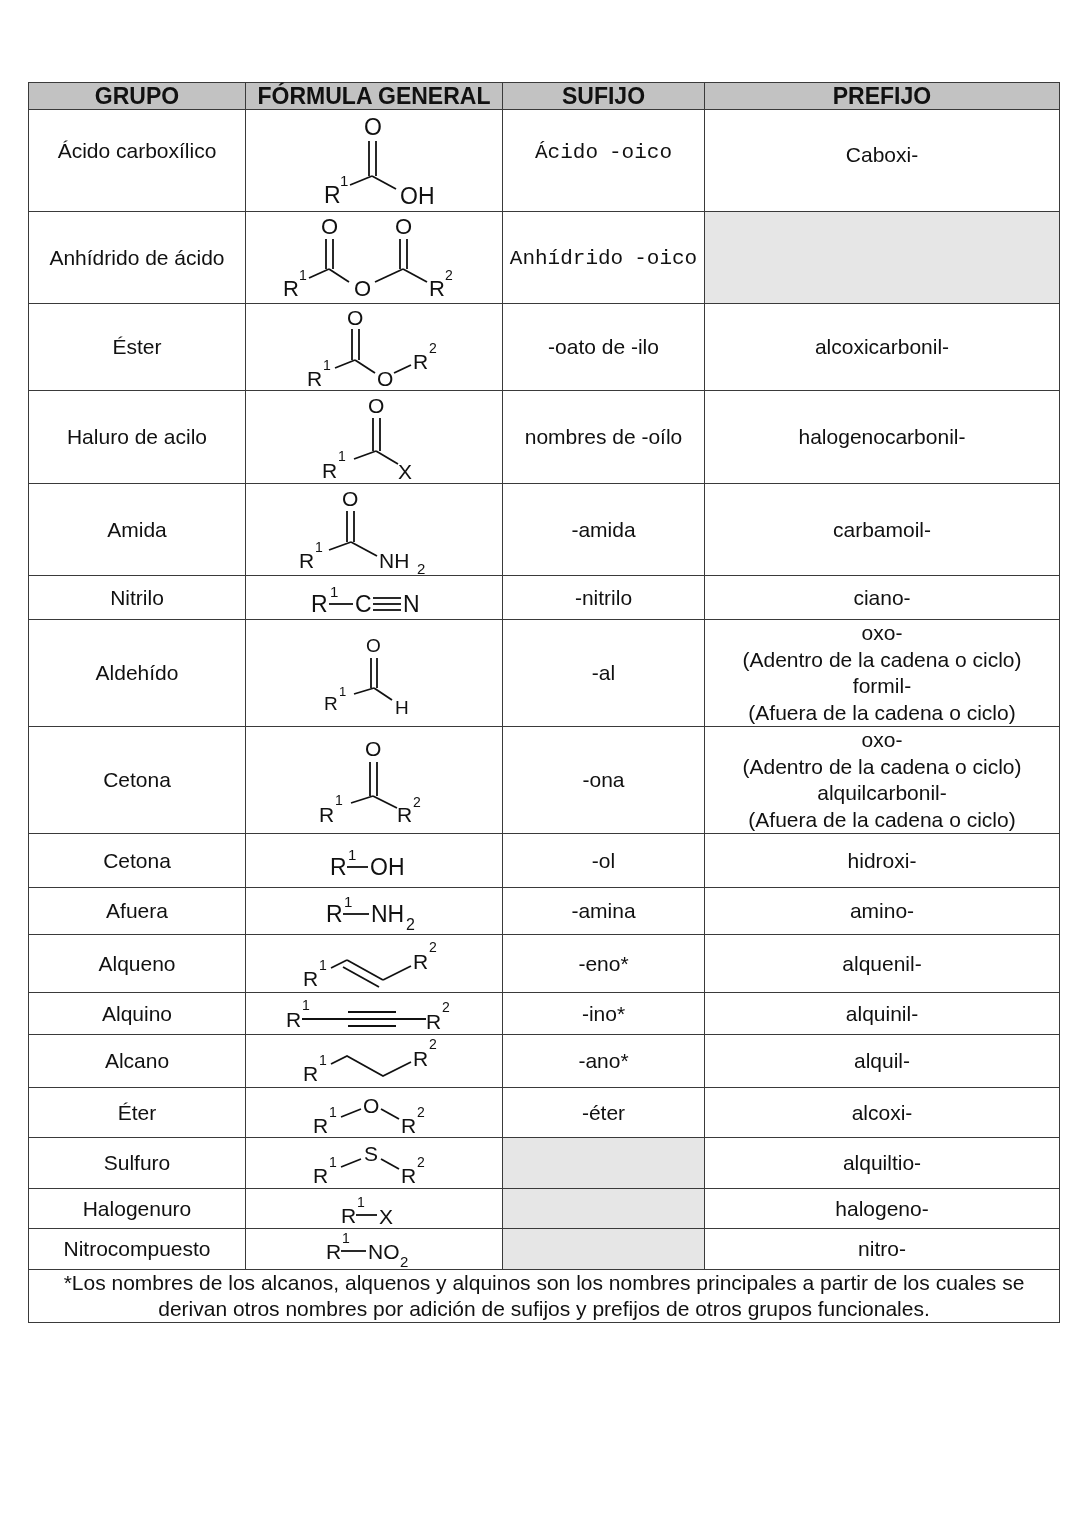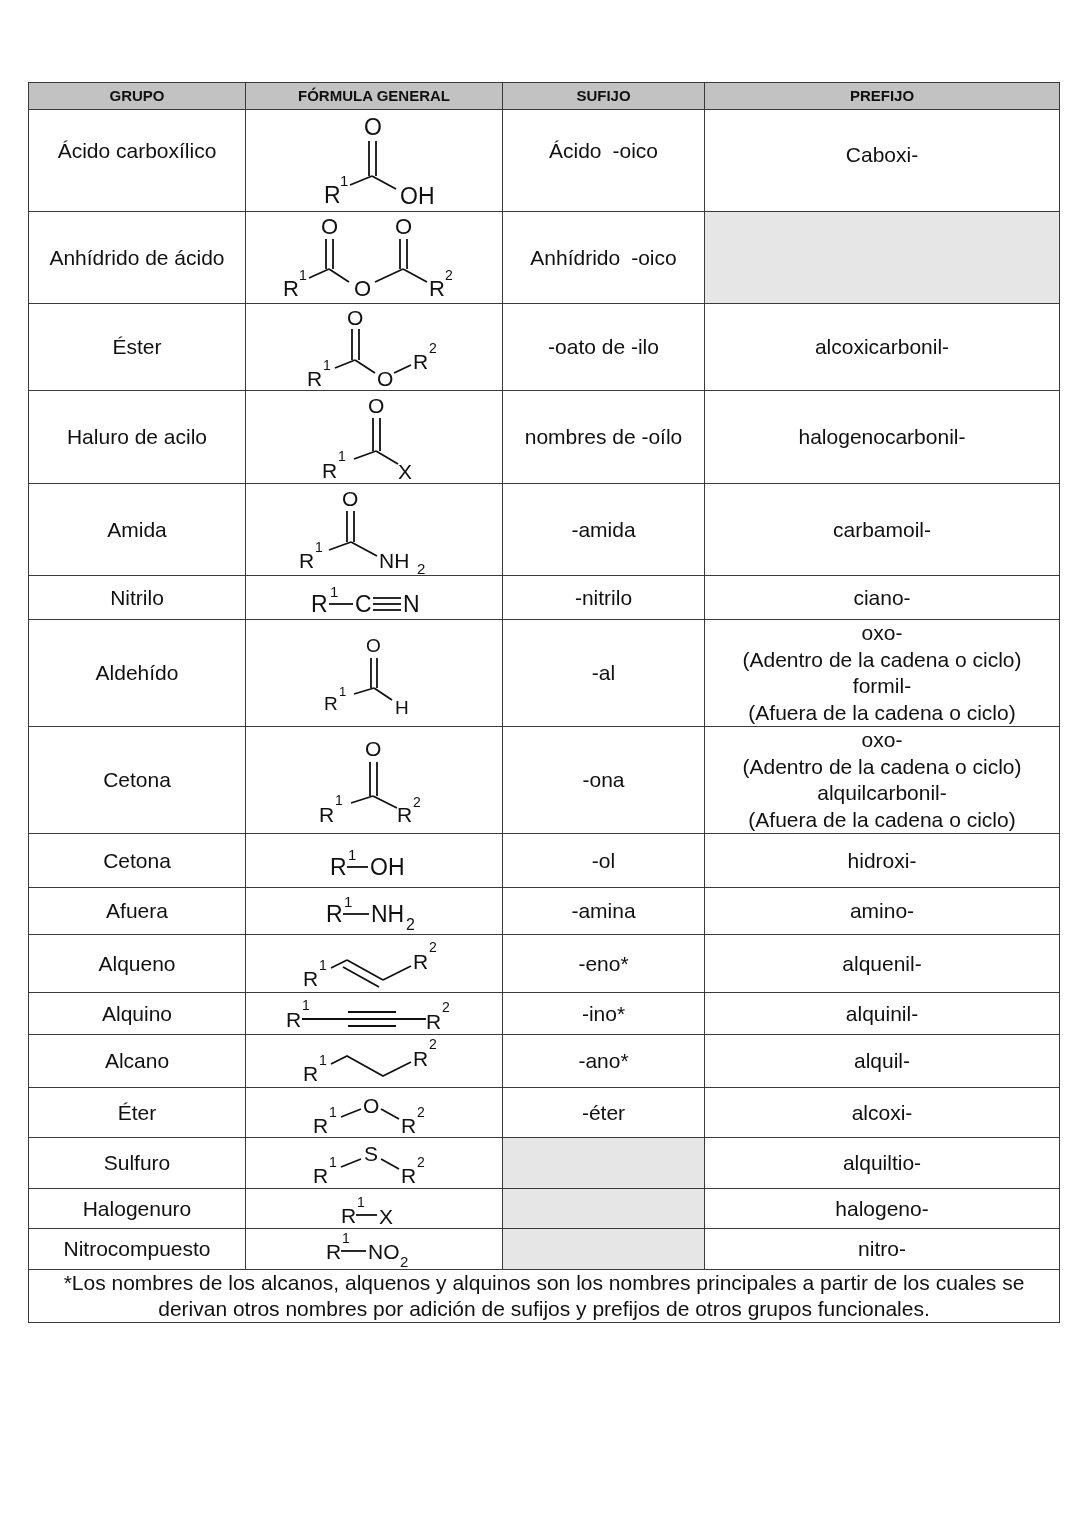--- a/index.html
+++ b/index.html
@@ -5,26 +5,26 @@
     html, body { margin: 0; padding: 0; background: #ffffff; }
     body { width: 1080px; height: 1526px; position: relative; font-family: "Liberation Sans", sans-serif; color: #111; }
     table.fg {
       position: absolute; left: 28px; top: 82px;
       width: 1031px; border-collapse: collapse; table-layout: fixed;
     }
     table.fg td, table.fg th {
       border: 1.5px solid #3a3a3a; padding: 0; text-align: center; vertical-align: middle;
       font-size: 21px; font-weight: normal; line-height: 26px;
     }
-    table.fg th { background: #c2c2c2; font-weight: bold; font-size: 15px; height: 26px; line-height: 24px; }
+    table.fg th { background: #c2c2c2; font-weight: bold; font-size: 23px; height: 26px; line-height: 24px; }
     td.gray { background: #e6e6e6; }
     td.formula svg { display: block; margin: 0 auto; overflow: visible; }
     svg text { font-family: "Liberation Sans", sans-serif; fill: #111; }
     svg line, svg polyline { stroke: #111; stroke-width: 1.8; fill: none; }
-    .sufijo-two span { display: inline-block; }
+    .sufijo-two span { display: inline-block; font-family: Liberation Mono, monospace; }
     .sufijo-two span + span { margin-left: 11px; }
     td.note {
       text-align: left; font-size: 15.5px; font-weight: bold; line-height: 19px;
       padding: 2px 10px 2px 10px; text-align: justify;
     }
   </style>
 </head>
 <body>
 
 <table class="fg">

